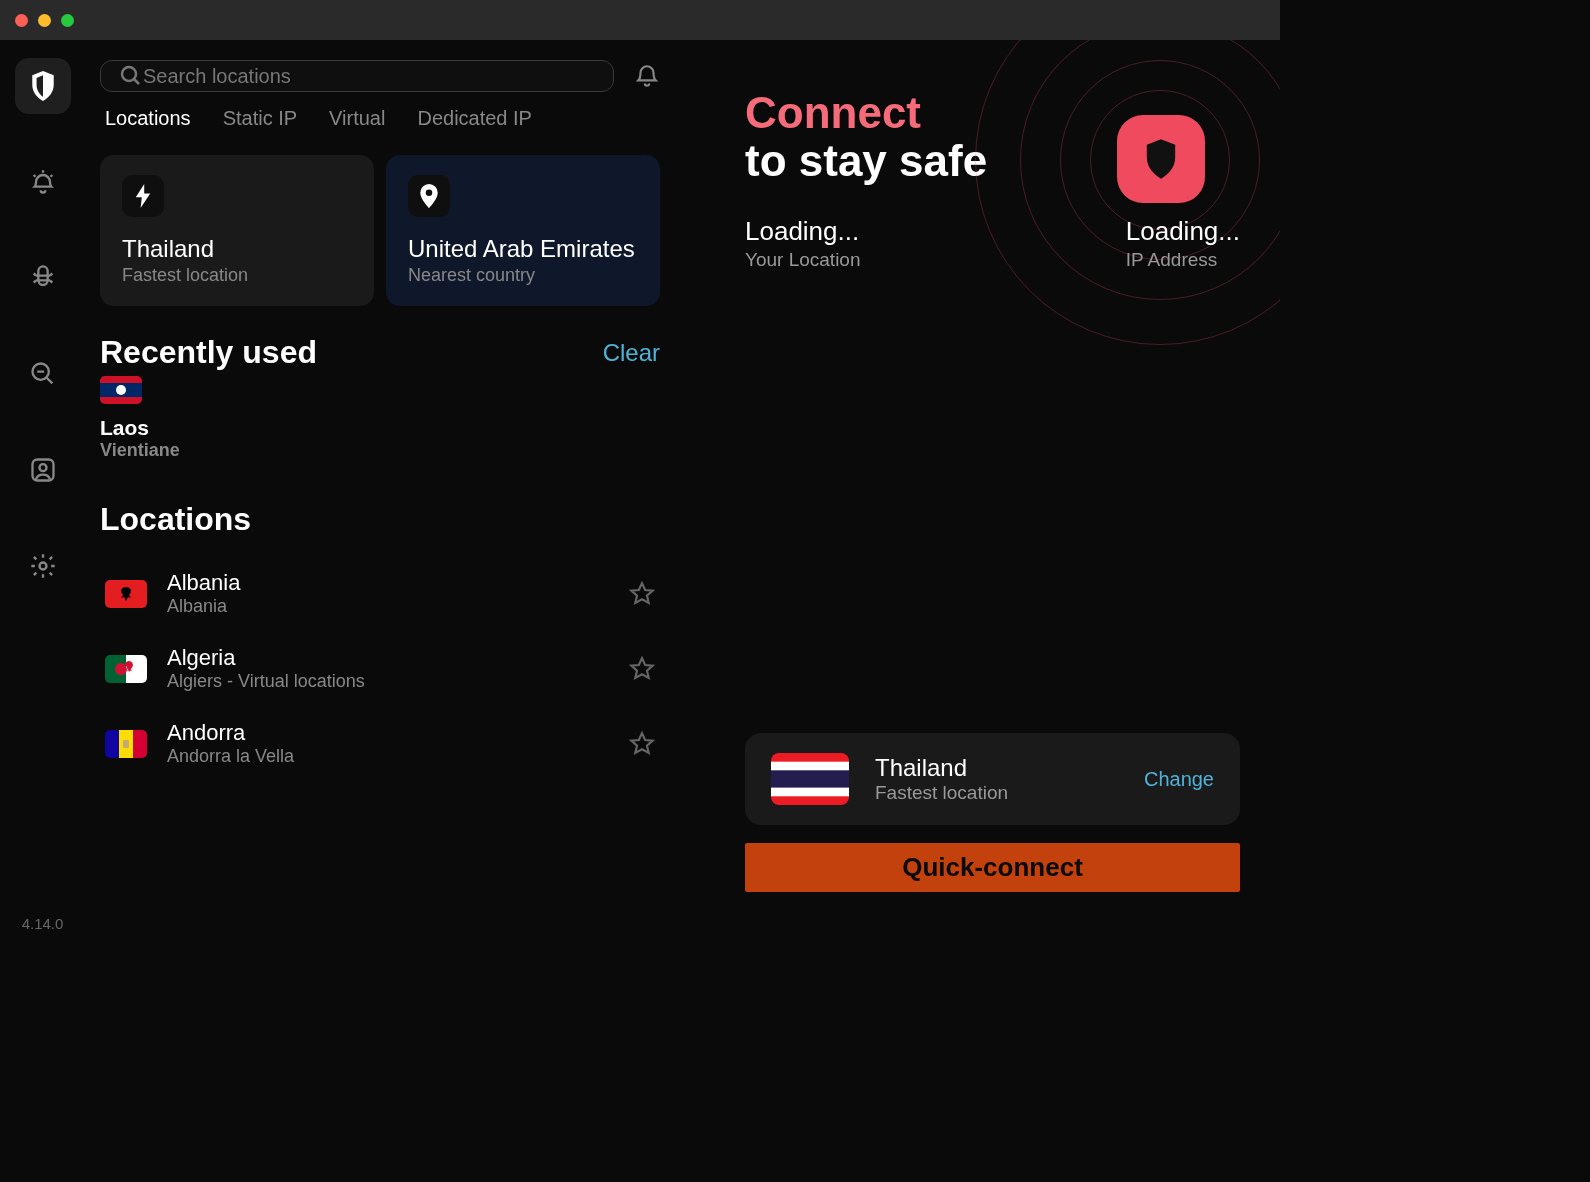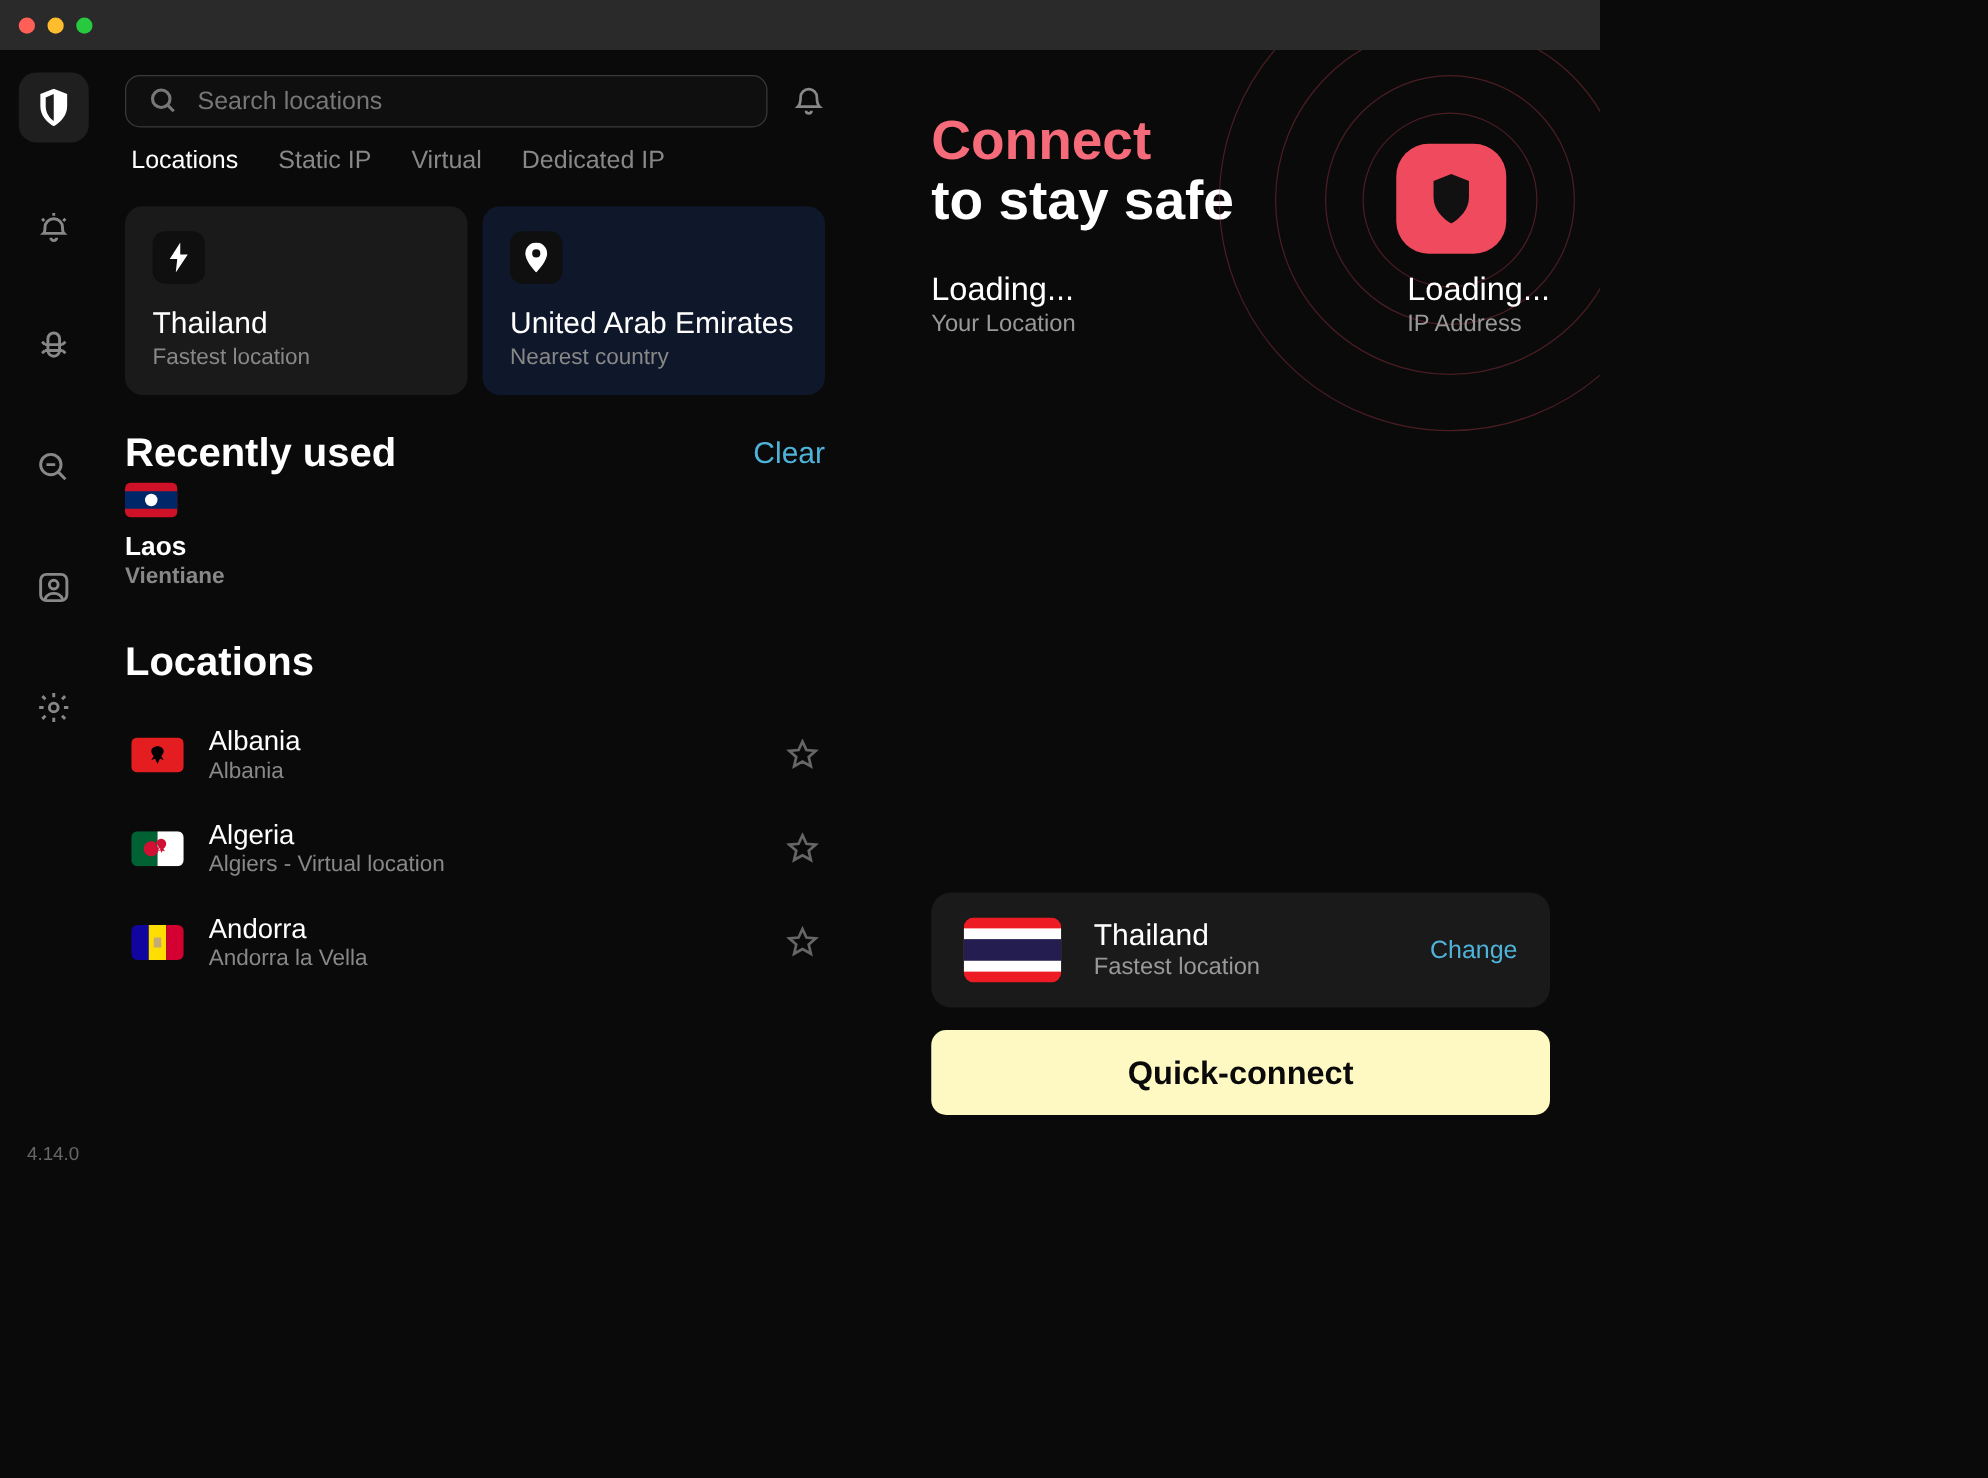--- a/index.html
+++ b/index.html
@@ -64,28 +64,27 @@
 }
 
 .topbar {
   display: flex;
   align-items: center;
   gap: 20px;
   margin-bottom: 15px;
 }
 .search {
   flex: 1;
-  height: 42px;
+  height: 32px;
   background: #0f0f0f;
   border: 1px solid #3a3a3a;
   border-radius: 12px;
   display: flex;
   align-items: center;
   padding: 0 18px;
-  gap: 15px;
 }
 .search input {
   flex: 1;
   background: none;
   border: none;
   outline: none;
   color: #fff;
   font-size: 20px;
 }
 .search input::placeholder { color: #777; }
@@ -254,27 +253,27 @@
   height: 52px;
   border-radius: 8px;
   margin-right: 26px;
 }
 .connect-text { flex: 1; }
 .connect-name { font-size: 24px; }
 .connect-sub { color: #999; font-size: 19px; }
 .change-link { color: #4fb3d9; font-size: 20px; cursor: pointer; }
 
 .qc-button {
-  background: #fef9c3;
+  background: #c2410c;
   color: #0a0a0a;
   font-size: 26px;
   font-weight: 600;
   border: none;
-  border-radius: 12px;
-  height: 68px;
+  border-radius: 2px;
+  height: 49px;
   cursor: pointer;
 }
 
 svg { display: block; }
 </style>
 </head>
 <body>
 
 <div class="titlebar">
   <div class="traffic-light tl-red"></div>
@@ -404,21 +403,21 @@
       <svg class="loc-flag" viewBox="0 0 42 28">
           <rect width="21" height="28" fill="#006233"></rect>
           <rect x="21" width="21" height="28" fill="#fff"></rect>
           <path fill="#D21034" d="M22 14a6 6 0 110-.1zM24 14a4 4 0 10-.1 0z"></path>
           <circle cx="21" cy="14" r="6" fill="none" stroke="#D21034" stroke-width="0"></circle>
           <path fill="#D21034" d="M21 8a6 6 0 100 12 5 5 0 110-12z"></path>
           <path fill="#D21034" d="M24 11l1 2 2-.5-1.3 1.7L27 16l-2-.5-1 2-.4-2.1-2 .3 1.6-1.4z"></path>
         </svg>
       <div class="loc-text">
         <div class="loc-name">Algeria</div>
-        <div class="loc-sub">Algiers - Virtual location</div>
+        <div class="loc-sub">Algiers - Virtual locations</div>
       </div>
       <div class="star">
         <svg width="26" height="26" viewBox="0 0 24 24">
             <path fill="none" stroke="currentColor" stroke-width="2" d="M12 2l2.9 6.3 6.9.6-5.2 4.6 1.6 6.8L12 16.9l-6.2 3.4 1.6-6.8L2.2 8.9l6.9-.6z"></path>
           </svg>
       </div>
     </div>
 
     <div class="loc-item">
       <svg class="loc-flag" viewBox="0 0 42 28">

